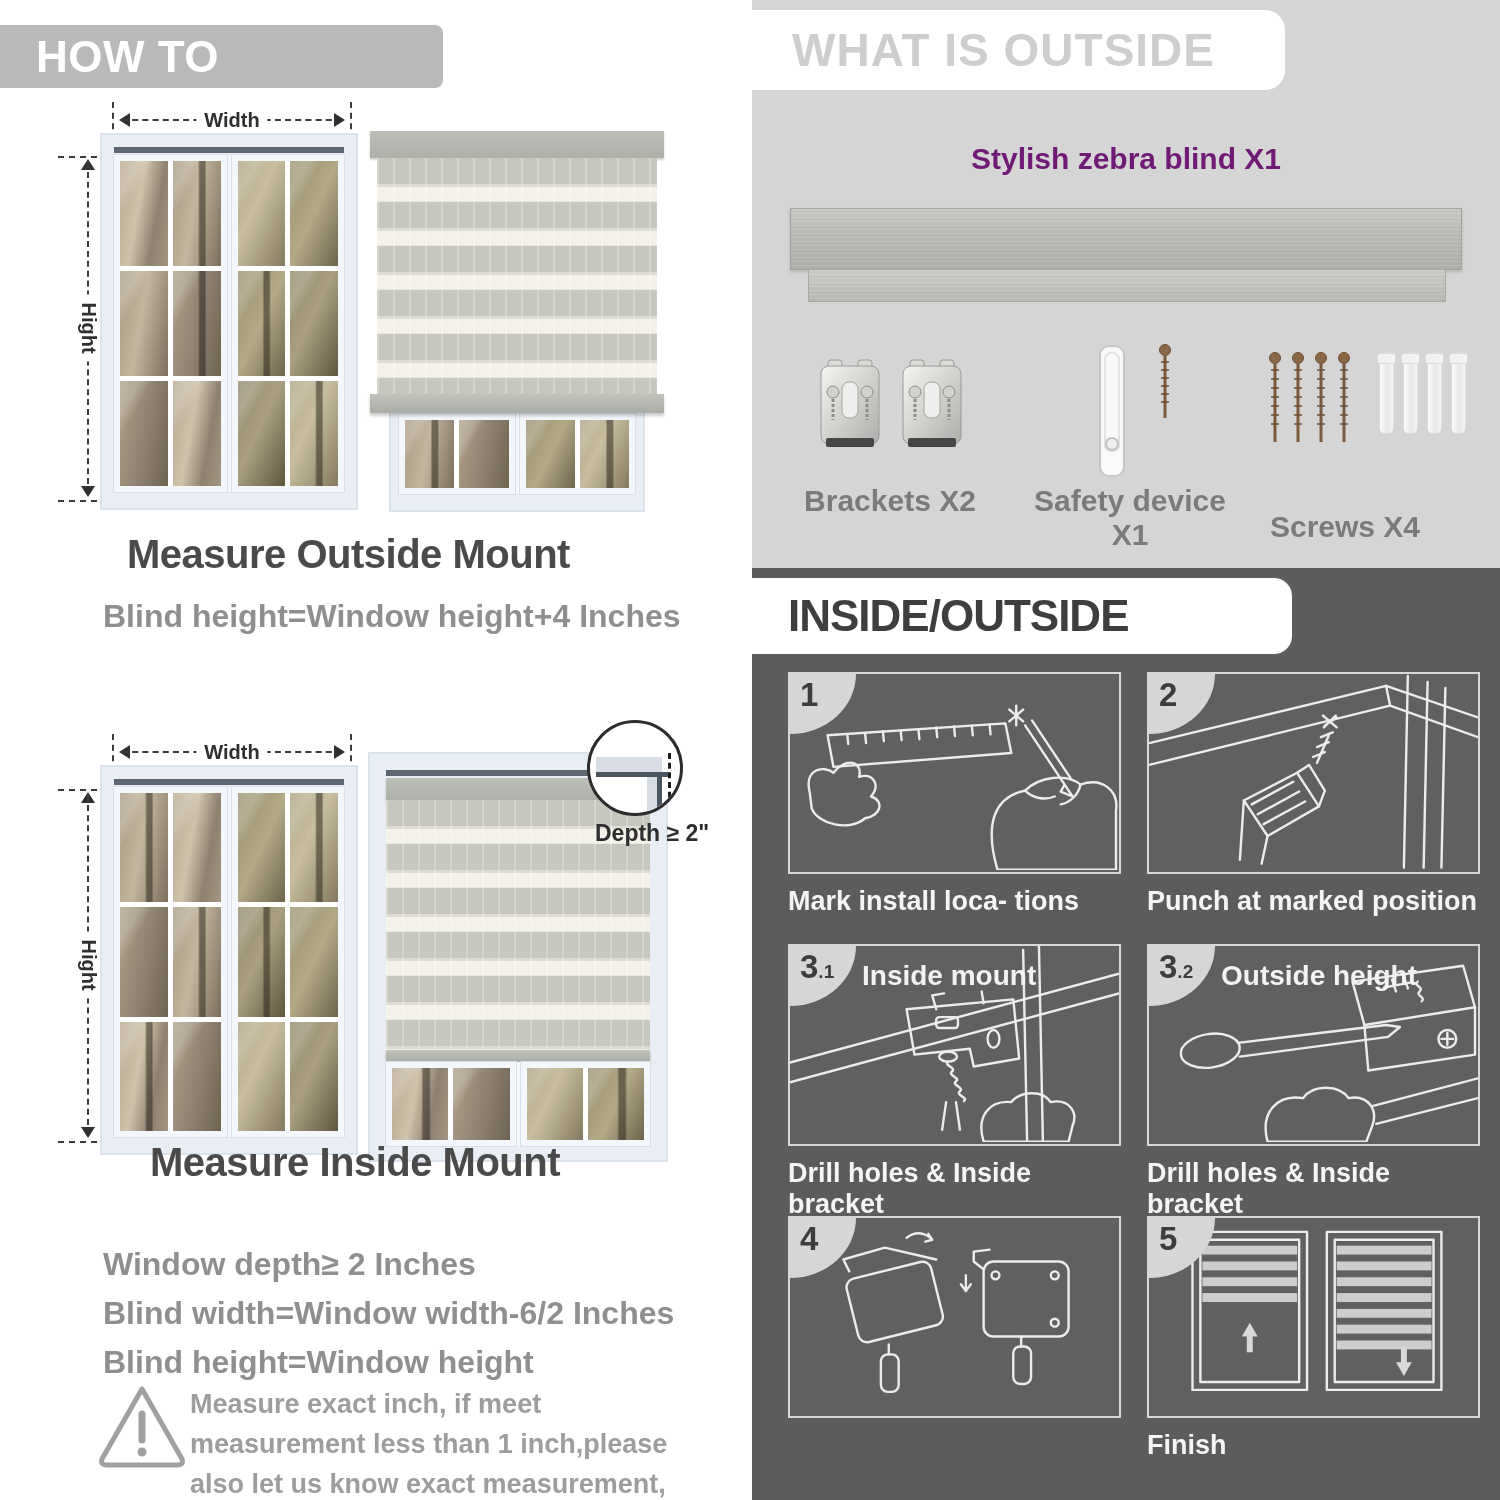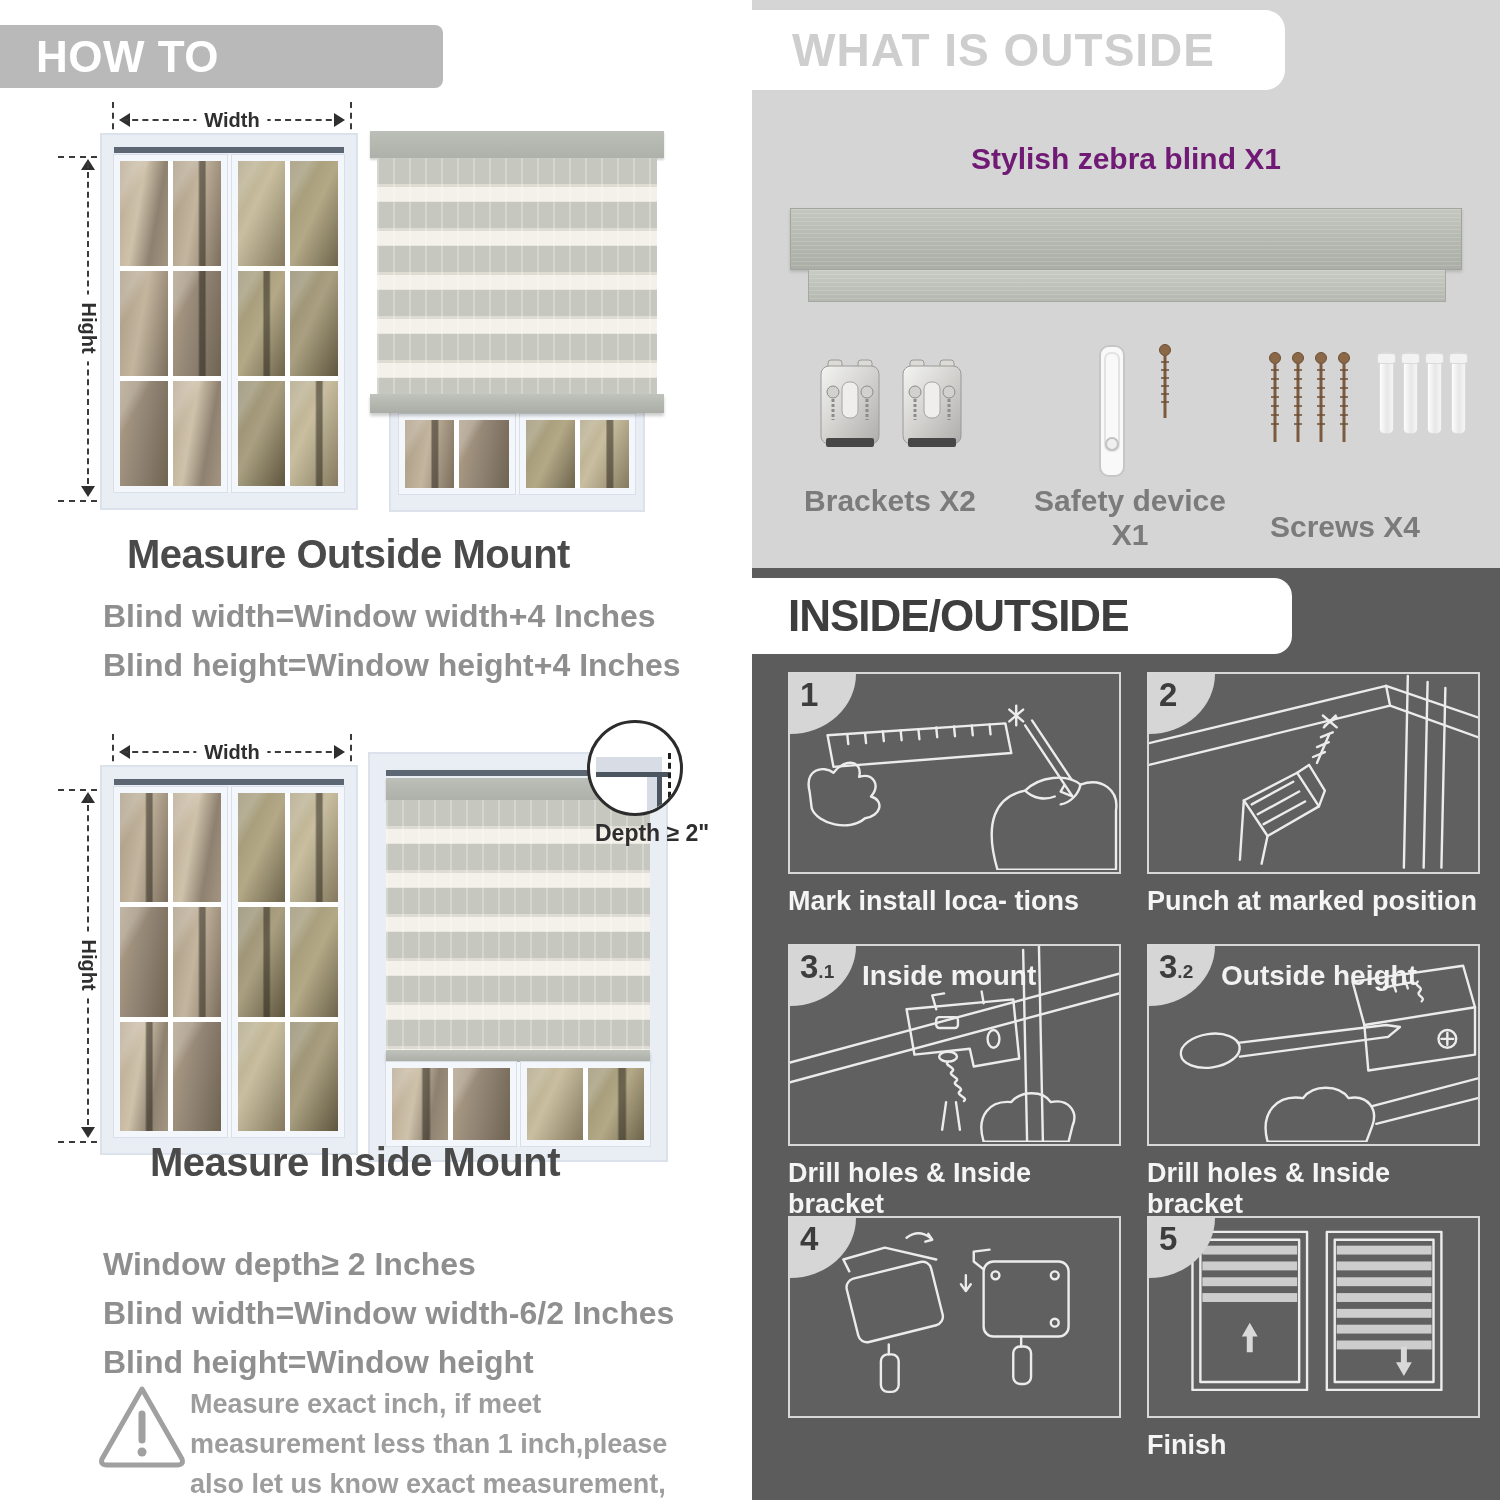--- a/index.html
+++ b/index.html
@@ -161,21 +161,20 @@
           <div class="pane pR1 streak"></div>
         </div>
     </div>
   </div>
   <div class="abs cassette" style="left:370px;top:131px;width:294px;height:27px;"></div>
   <div class="abs shade" style="left:377px;top:158px;width:280px;height:236px;"></div>
   <div class="abs botrail" style="left:370px;top:394px;width:294px;height:19px;"></div>
 
   <div class="abs fig-title" style="left:103px;top:532px;margin-left:24px;">Measure Outside Mount</div>
   <div class="abs fig-lines" style="left:103px;top:592px;width:600px;">
-    <div>Blind width=Window width+4 Inches</div>
     <div>Blind height=Window height+4 Inches</div>
   </div>
 
   <div class="abs harrow" style="left:112px;top:740px;width:240px;">
     <div class="dash"></div>
     <span class="lbl">Width</span>
   </div>
   <div class="abs vtick" style="left:112px;top:734px;height:38px;"></div>
   <div class="abs vtick" style="left:350px;top:734px;height:38px;"></div>
 

